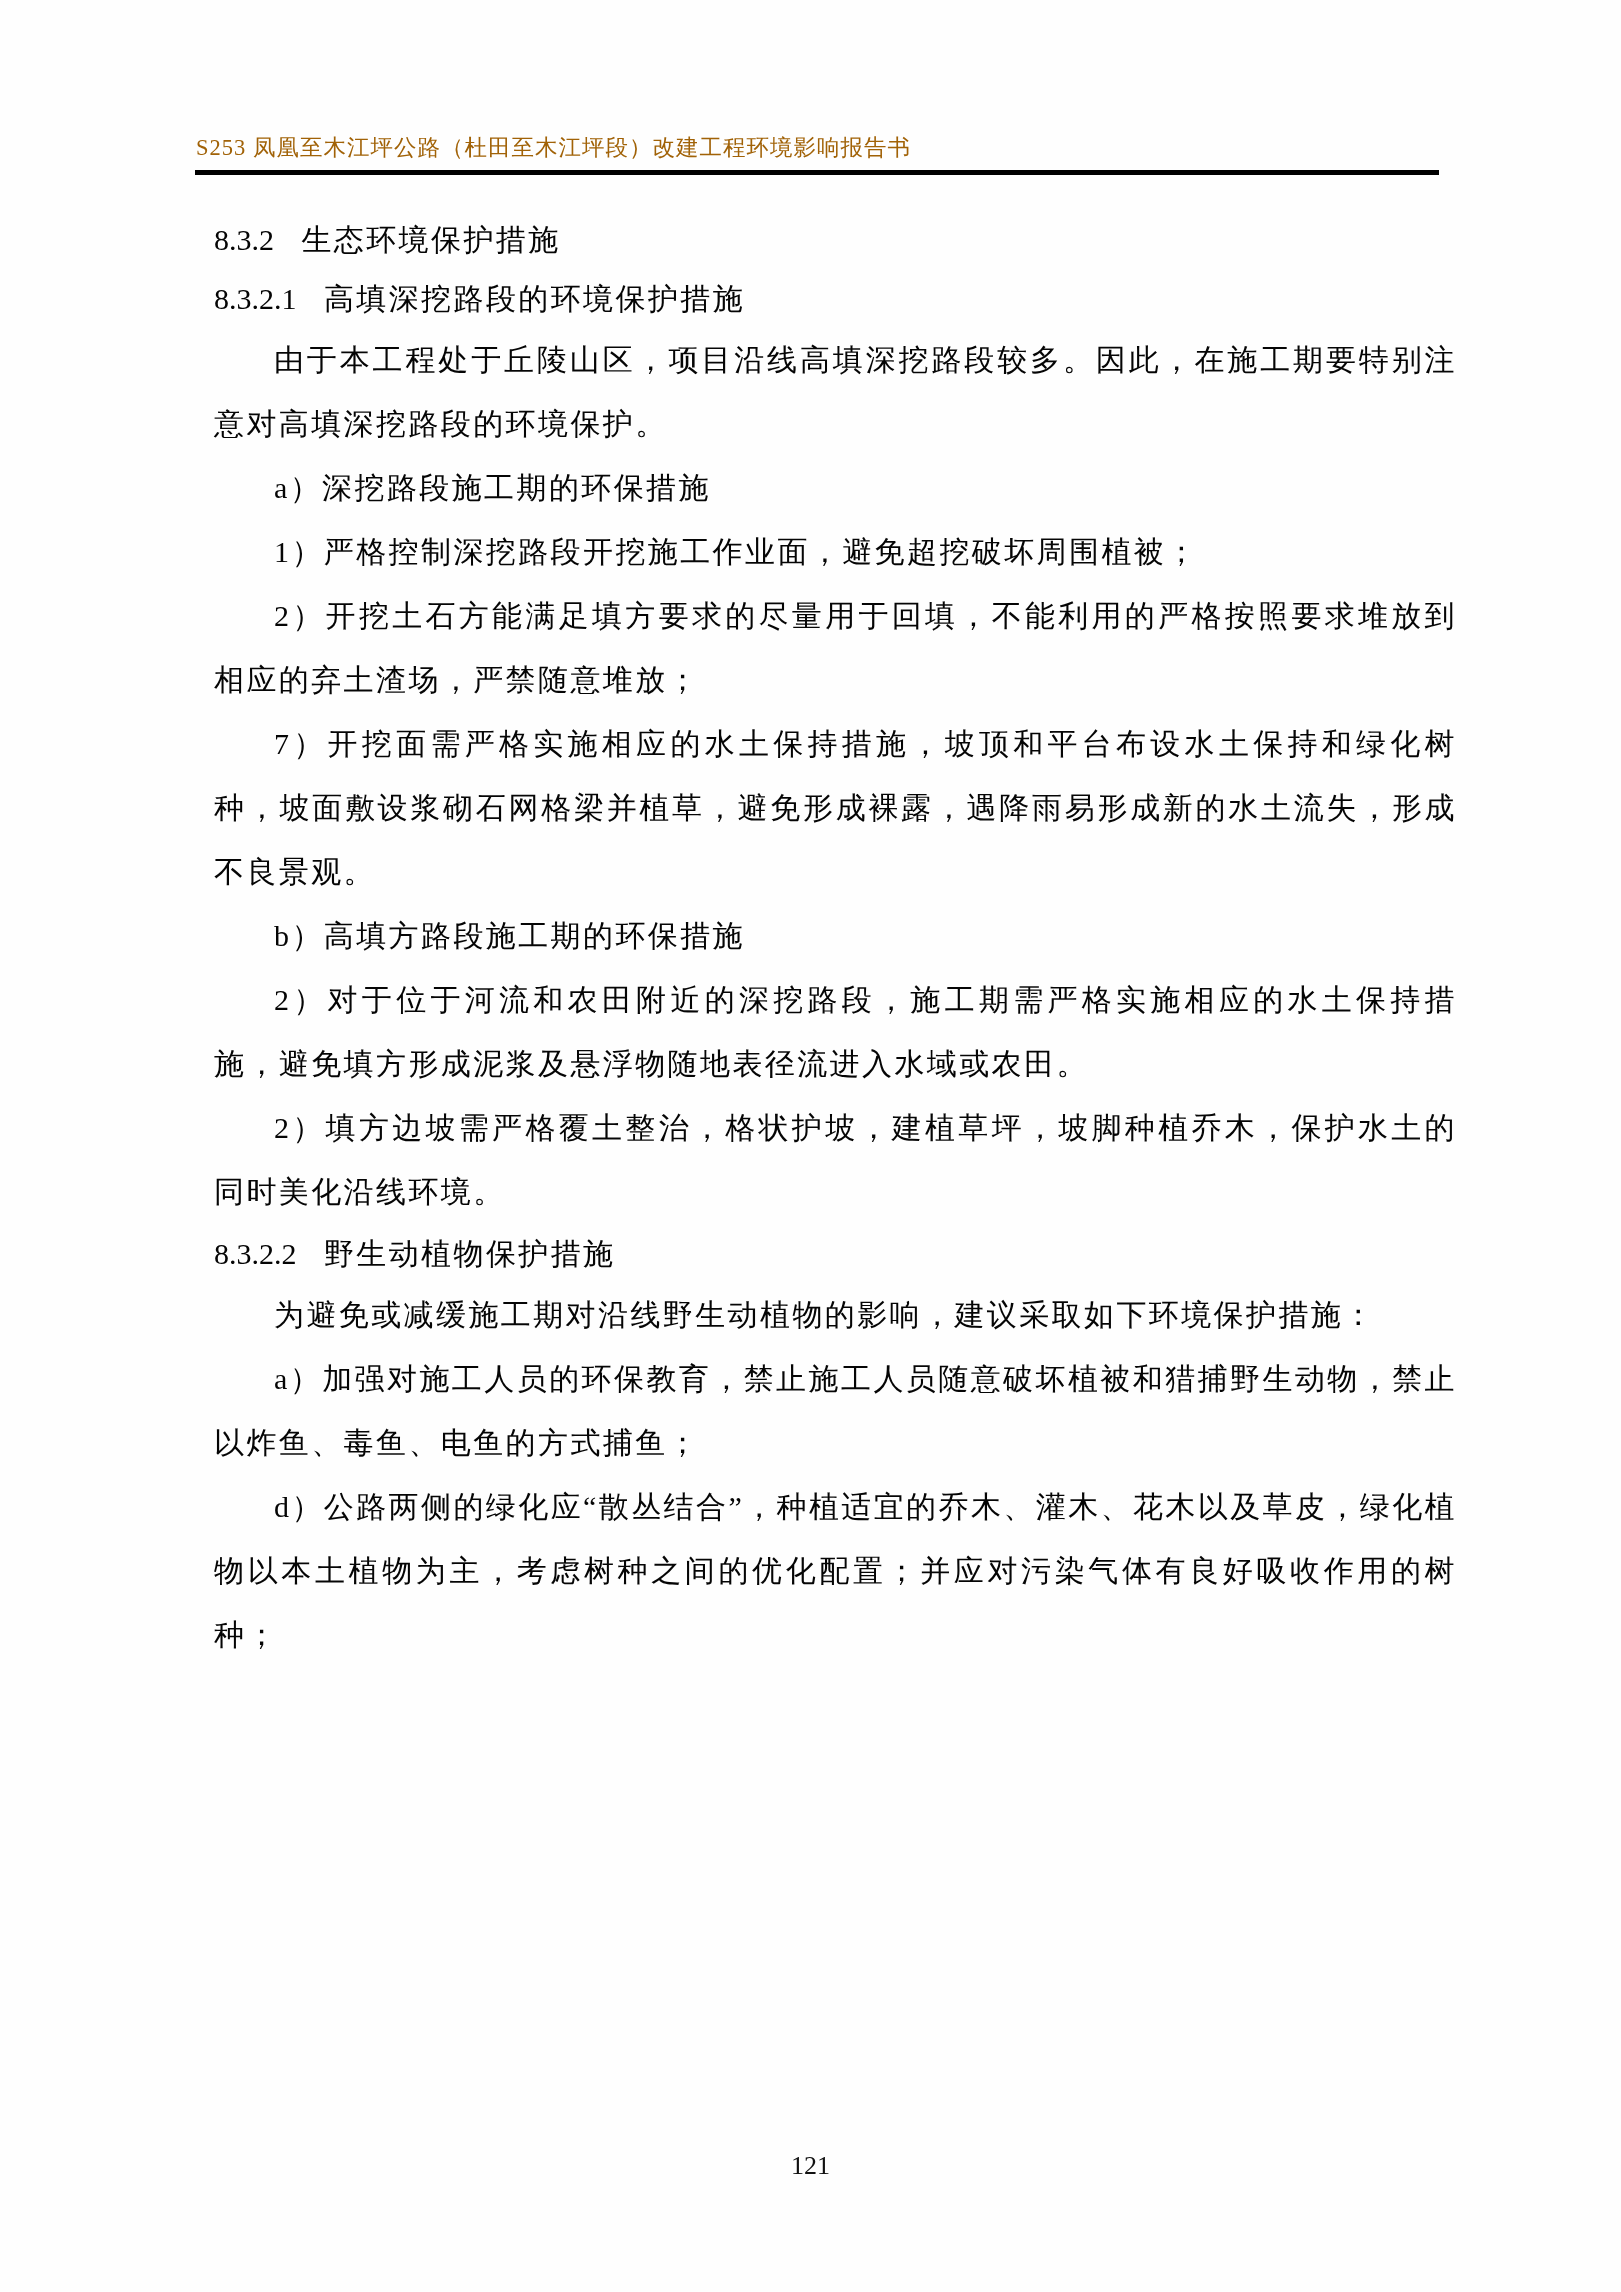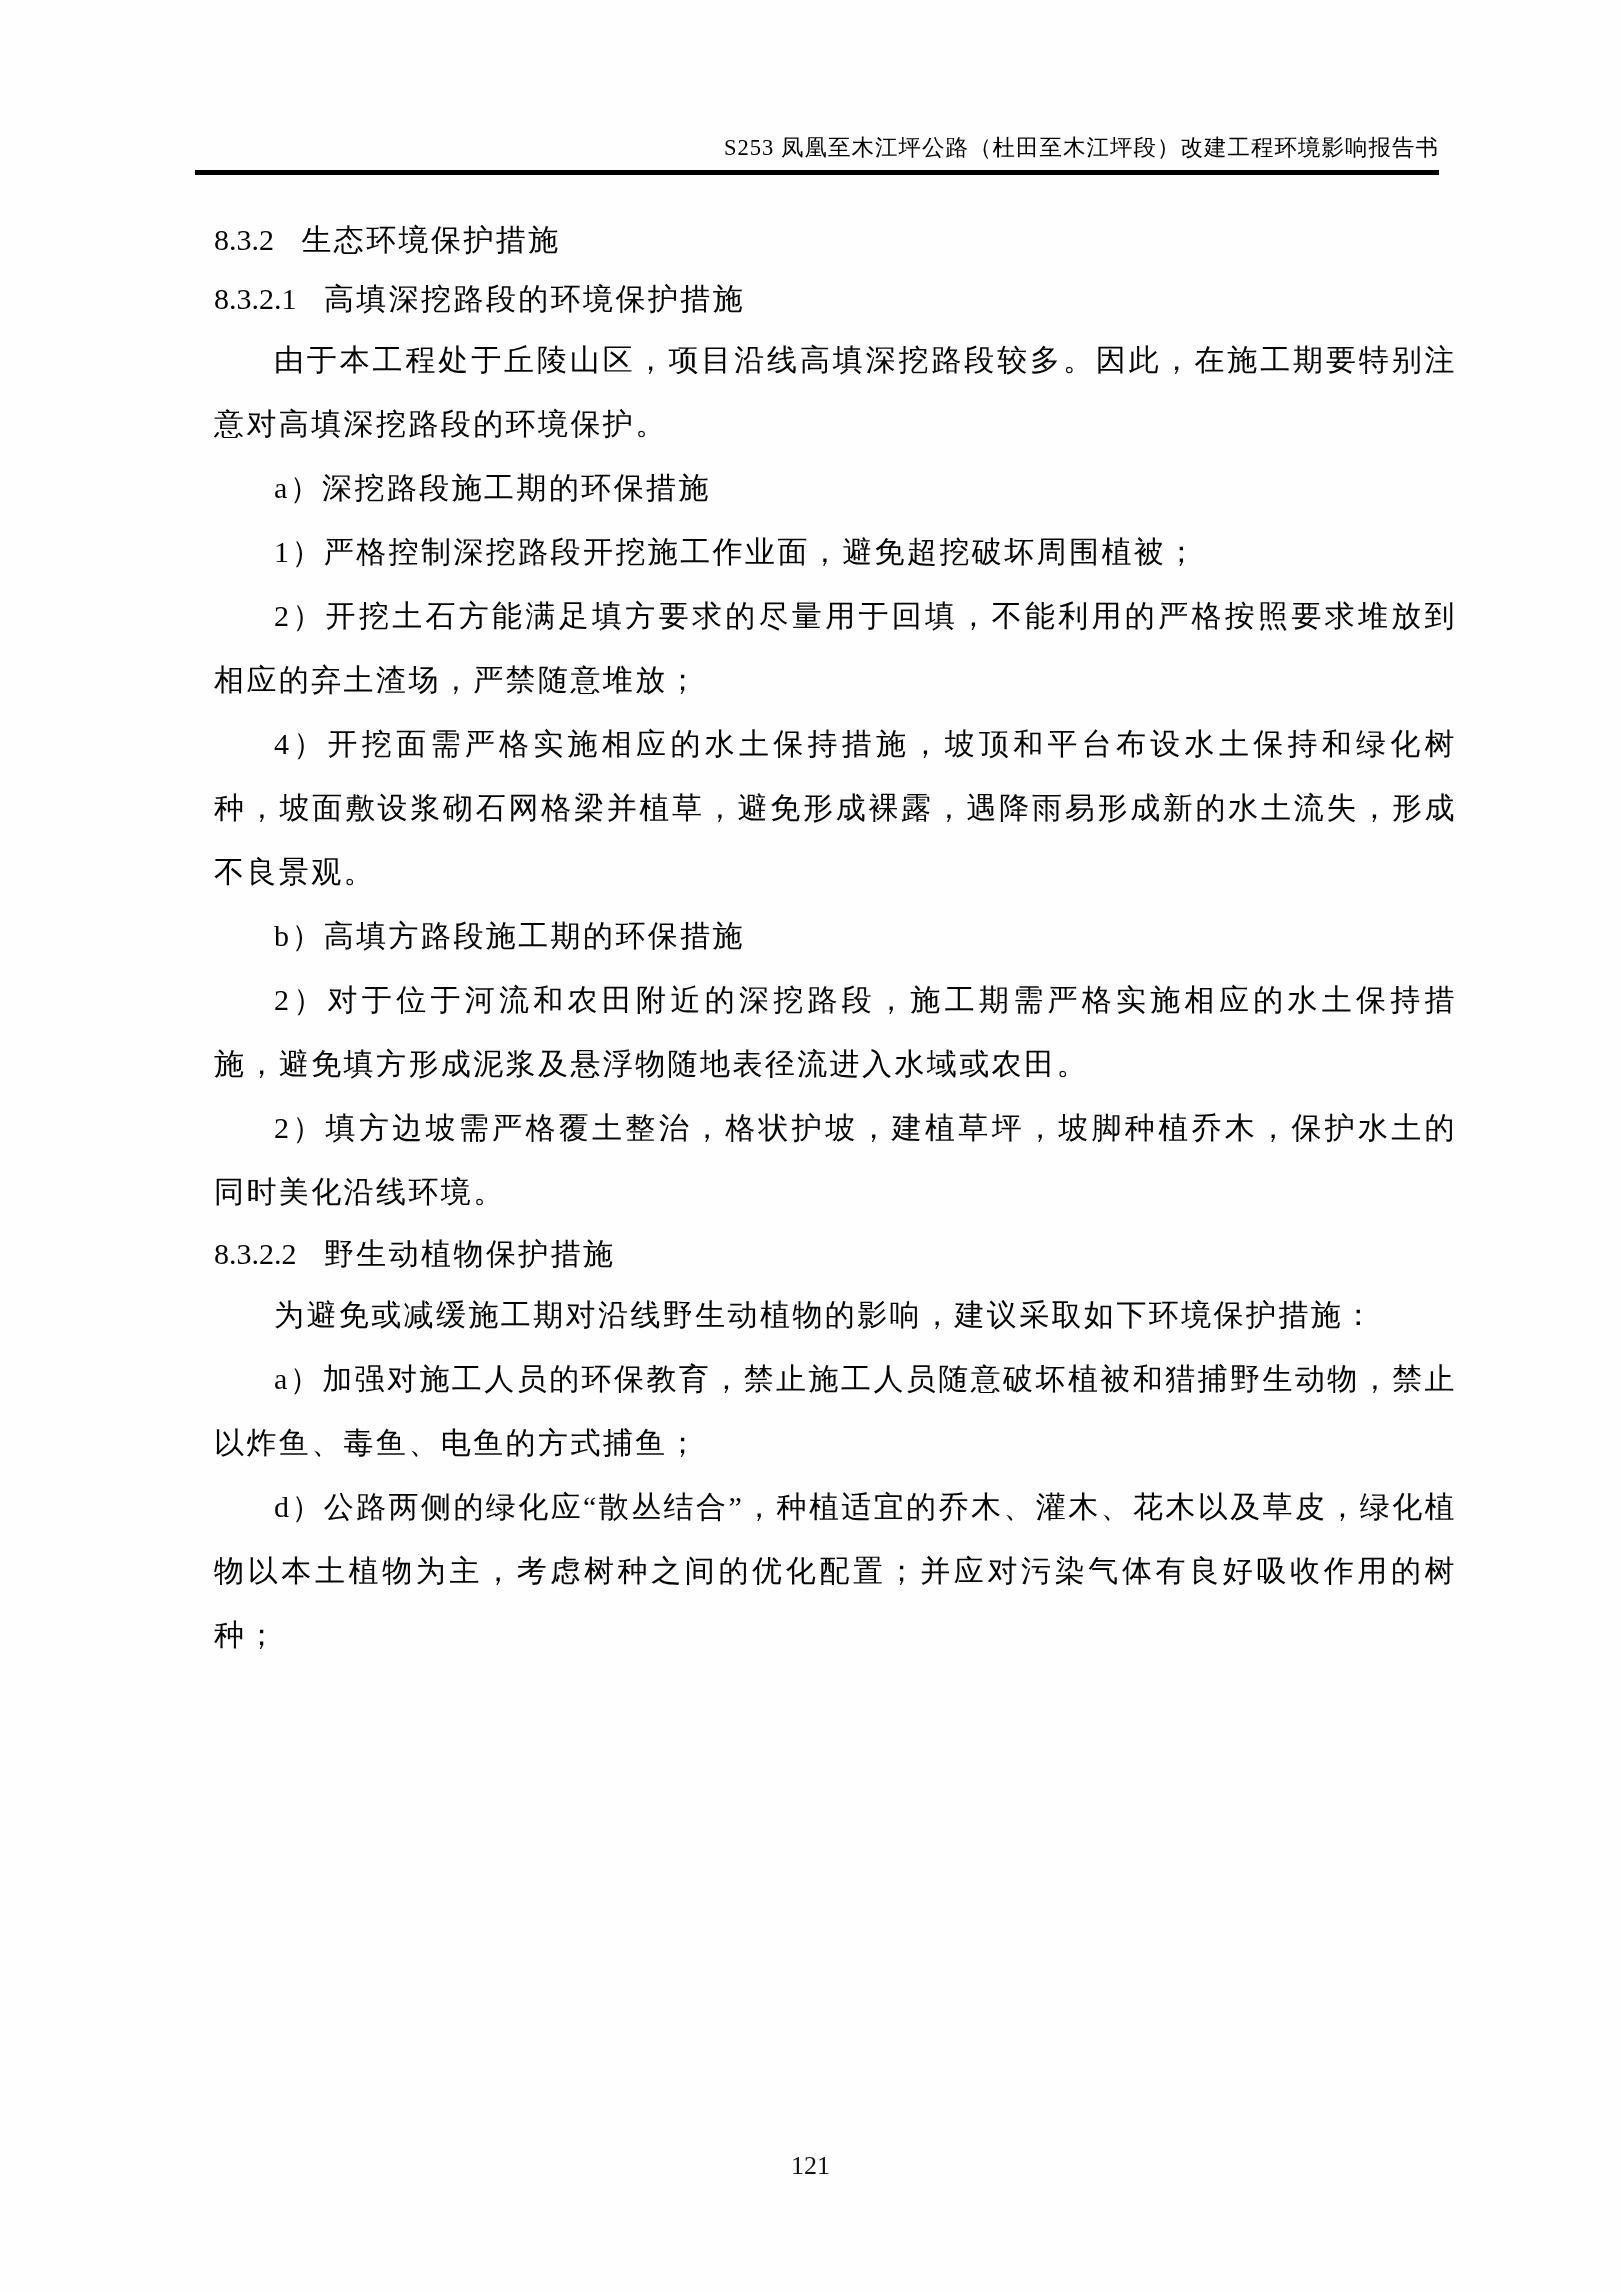--- a/index.html
+++ b/index.html
@@ -14,25 +14,24 @@
     background: #fefefe;
     font-family: "Liberation Serif", "DejaVu Serif", serif;
     color: #0a0a0a;
     overflow: hidden;
   }
   .running-header {
     position: absolute;
     left: 196px;
     width: 1243px;
     top: 133px;
-    text-align: right;
     font-size: 22.5px;
     line-height: 29px;
     letter-spacing: 1px;
-    color: #000000;
+    color: #a16207;
     white-space: nowrap;
   }
   .header-rule {
     position: absolute;
     left: 195px;
     width: 1244px;
     top: 170px;
     height: 4.9px;
     background: #000;
   }
@@ -78,21 +77,21 @@
 
   <div class="header-rule"></div>
 
   <div class="content">
       <div class="blk heading level-3"><span class="hnum">8.3.2</span><span class="htitle">生态环境保护措施</span></div>
       <div class="blk heading level-4"><span class="hnum">8.3.2.1</span><span class="htitle">高填深挖路段的环境保护措施</span></div>
       <div class="blk para">由于本工程处于丘陵山区，项目沿线高填深挖路段较多。因此，在施工期要特别注意对高填深挖路段的环境保护。</div>
       <div class="blk para">a）深挖路段施工期的环保措施</div>
       <div class="blk para">1）严格控制深挖路段开挖施工作业面，避免超挖破坏周围植被；</div>
       <div class="blk para">2）开挖土石方能满足填方要求的尽量用于回填，不能利用的严格按照要求堆放到相应的弃土渣场，严禁随意堆放；</div>
-      <div class="blk para">4）开挖面需严格实施相应的水土保持措施，坡顶和平台布设水土保持和绿化树种，坡面敷设浆砌石网格梁并植草，避免形成裸露，遇降雨易形成新的水土流失，形成不良景观。</div>
+      <div class="blk para">7）开挖面需严格实施相应的水土保持措施，坡顶和平台布设水土保持和绿化树种，坡面敷设浆砌石网格梁并植草，避免形成裸露，遇降雨易形成新的水土流失，形成不良景观。</div>
       <div class="blk para">b）高填方路段施工期的环保措施</div>
       <div class="blk para">2）对于位于河流和农田附近的深挖路段，施工期需严格实施相应的水土保持措施，避免填方形成泥浆及悬浮物随地表径流进入水域或农田。</div>
       <div class="blk para">2）填方边坡需严格覆土整治，格状护坡，建植草坪，坡脚种植乔木，保护水土的同时美化沿线环境。</div>
       <div class="blk heading level-4"><span class="hnum">8.3.2.2</span><span class="htitle">野生动植物保护措施</span></div>
       <div class="blk para">为避免或减缓施工期对沿线野生动植物的影响，建议采取如下环境保护措施：</div>
       <div class="blk para">a）加强对施工人员的环保教育，禁止施工人员随意破坏植被和猎捕野生动物，禁止以炸鱼、毒鱼、电鱼的方式捕鱼；</div>
       <div class="blk para">d）公路两侧的绿化应“散丛结合”，种植适宜的乔木、灌木、花木以及草皮，绿化植物以本土植物为主，考虑树种之间的优化配置；并应对污染气体有良好吸收作用的树种；</div>
     </div>
 
   <div class="page-footer">121</div>

